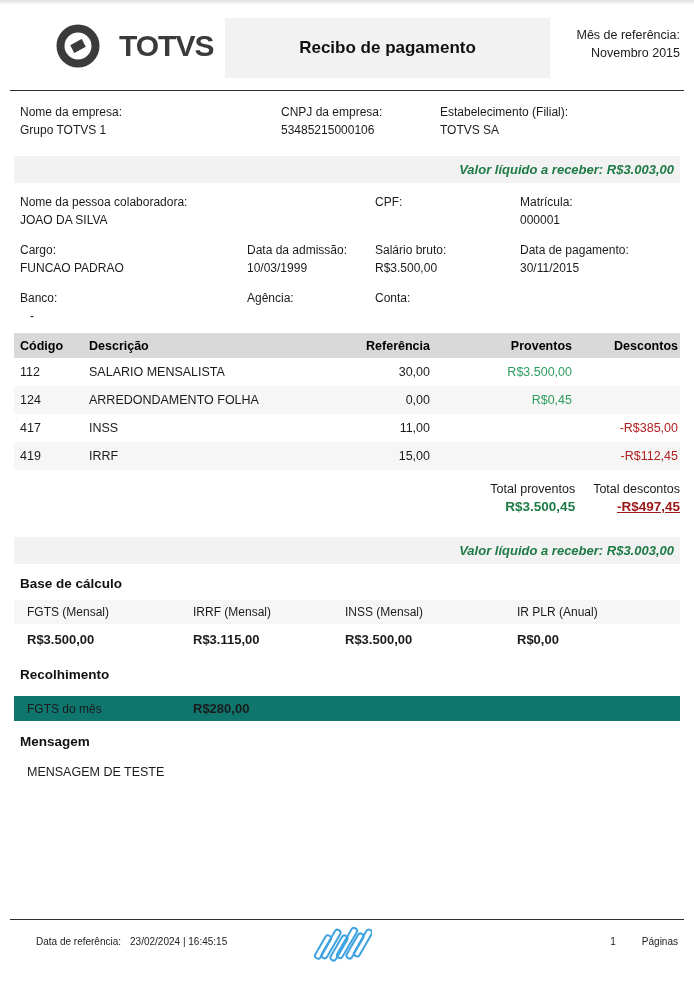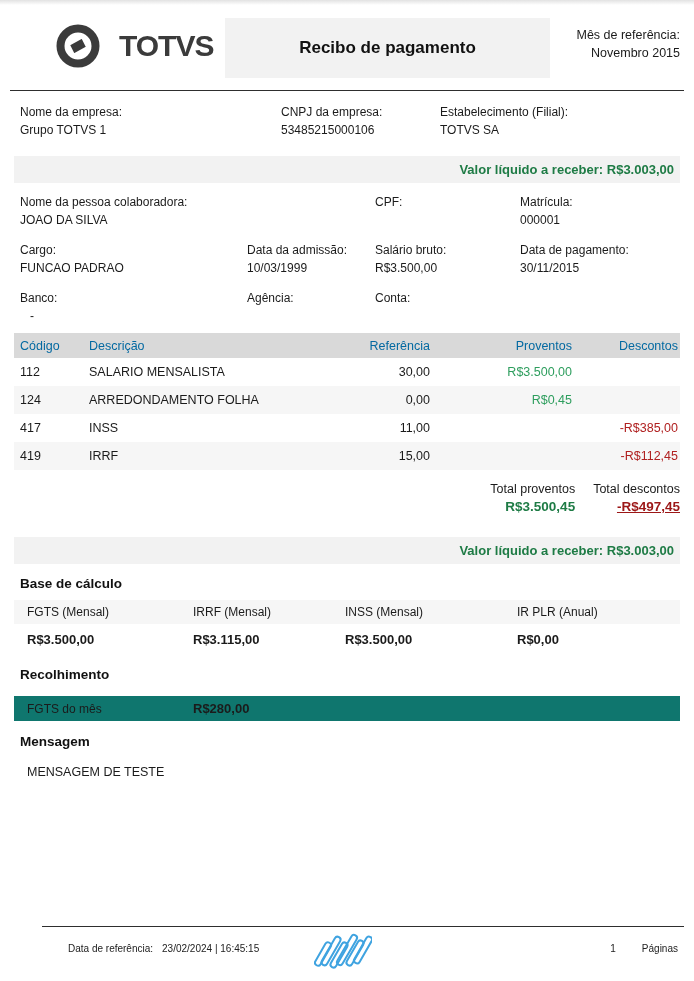--- a/index.html
+++ b/index.html
@@ -31,30 +31,30 @@
   .cell { line-height:18px; }
   .cell .label { color:#1b1b1b; }
   .cell .value { color:#1b1b1b; }
   .span2 { grid-column:span 2; }
   .dash-val { padding-left:10px; }
 
   
   .net-bar {
     margin:0 14px; height:27px; background:#f2f2f2;
     display:flex; align-items:center; justify-content:flex-end; padding-right:6px;
-    font-weight:bold; font-size:13px; color:#1e7b45;
+    font-weight:bold; font-size:13px; color:#1e7b45;font-style:italic;
   }
   .net-bar.first { margin-top:17px; }
   .net-bar.second { margin-top:21px; }
 
   
   .pay-table { margin:8px 14px 0 14px; font-size:12.5px; }
   .t-head {
     display:flex; align-items:center; height:25px;
-    background:#d9d9d9; font-weight:normal; color:#0369a1;
+    background:#d9d9d9; font-weight:bold; color:#000000;
   }
   .t-row { display:flex; align-items:center; height:28px; }
   .t-row.alt { background:#f6f6f6; }
   .c-code { width:75px; padding-left:6px; }
   .c-desc { flex:1; }
   .c-ref  { width:130px; text-align:right; }
   .c-prov { width:150px; text-align:right; padding-right:8px; }
   .c-dedu { width:100px; text-align:right; padding-right:2px; }
   .earn { color:#2e9e5e; }
   .dedu { color:#b02020; }
@@ -82,21 +82,21 @@
   .sec-recol { margin-top:20px; }
   .recol-row {
     margin:14px 14px 0 14px; height:25px; background:#0f766e;
     display:grid; grid-template-columns:166px 1fr; align-items:center; padding-left:13px;
   }
   .recol-row .rv { font-weight:bold; font-size:13px; }
   .sec-msg { margin-top:13px; }
   .msg-text { padding-left:27px; margin-top:16px; font-size:12.5px; }
 
   
-  footer { position:absolute; left:0; right:0; bottom:0; height:55px;padding-left:32px; }
+  footer { position:absolute; left:0; right:0; bottom:0; height:62px; }
   .f-row { display:flex; justify-content:space-between; padding:16px 16px 0 36px; font-size:10px; color:#222; }
   .f-date { display:flex; gap:9px; }
   .f-pages { display:flex; gap:26px; }
   .f-mark { position:absolute; left:314px; top:3px; }
 </style>
 </head>
 <body>
 
 <div class="top-fade"></div>
 

